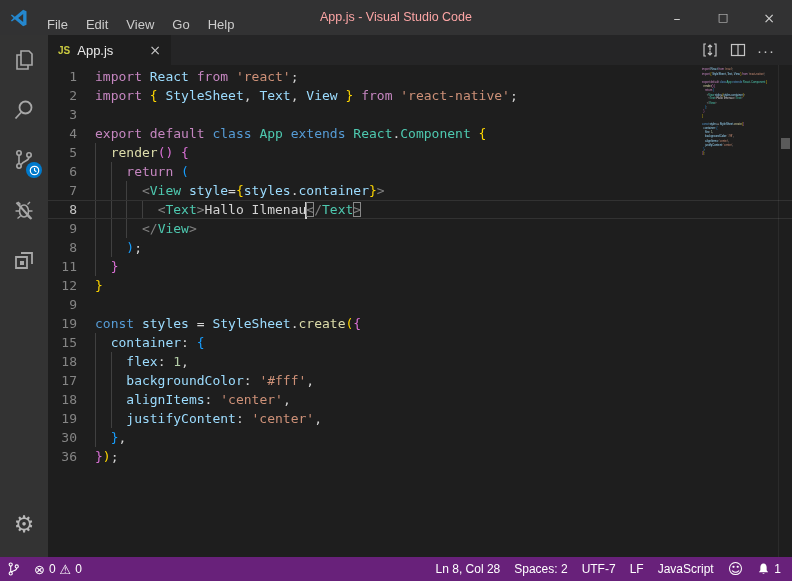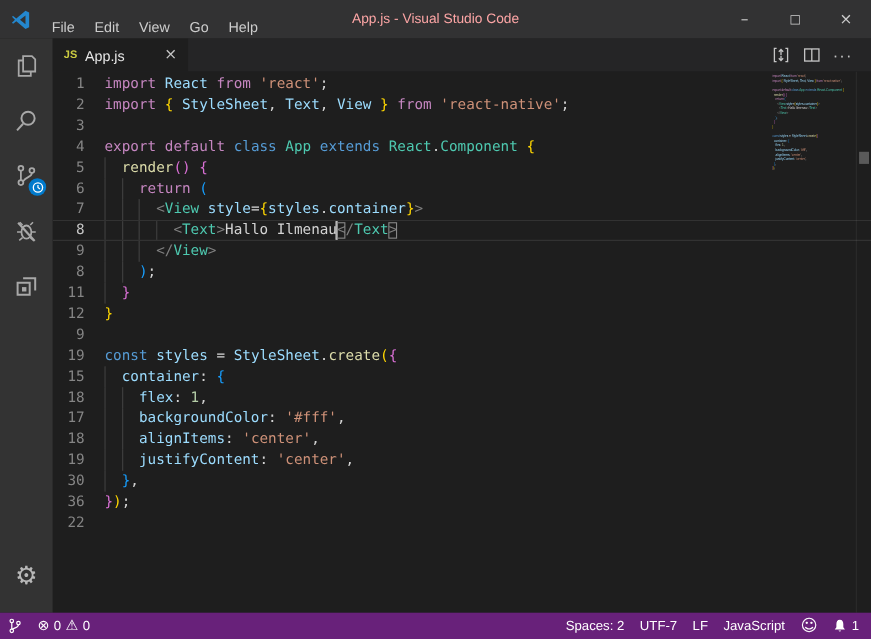--- a/index.html
+++ b/index.html
@@ -260,24 +260,20 @@
           <div class="lc"><span class="guide" style="left: 0ch;"></span><span class="guide" style="left: 2ch;"></span><span class="tok" style="color: rgb(212, 212, 212);">    </span><span class="tok" style="color: rgb(156, 220, 254);">justifyContent</span><span class="tok" style="color: rgb(212, 212, 212);">: </span><span class="tok" style="color: rgb(206, 145, 120);">'center'</span><span class="tok" style="color: rgb(212, 212, 212);">,</span></div>
         </div>
         <div class="line">
           <div class="ln">30</div>
           <div class="lc"><span class="guide" style="left: 0ch;"></span><span class="tok" style="color: rgb(212, 212, 212);">  </span><span class="tok" style="color: rgb(23, 159, 255);">}</span><span class="tok" style="color: rgb(212, 212, 212);">,</span></div>
         </div>
         <div class="line">
           <div class="ln">36</div>
           <div class="lc"><span class="tok" style="color: rgb(218, 112, 214);">}</span><span class="tok" style="color: rgb(255, 215, 0);">)</span><span class="tok" style="color: rgb(212, 212, 212);">;</span></div>
         </div>
-        <div class="line">
-          <div class="ln">22</div>
-          <div class="lc"></div>
-        </div>
       </div>
     <div class="minimap">
       <div class="minimap-inner" id="minimap-lines">
           <div class="line">
             <div class="lc"><span class="tok" style="color: rgb(197, 134, 192);">import</span><span class="tok" style="color: rgb(212, 212, 212);"> </span><span class="tok" style="color: rgb(156, 220, 254);">React</span><span class="tok" style="color: rgb(212, 212, 212);"> </span><span class="tok" style="color: rgb(197, 134, 192);">from</span><span class="tok" style="color: rgb(212, 212, 212);"> </span><span class="tok" style="color: rgb(206, 145, 120);">'react'</span><span class="tok" style="color: rgb(212, 212, 212);">;</span></div>
           </div>
           <div class="line">
             <div class="lc"><span class="tok" style="color: rgb(197, 134, 192);">import</span><span class="tok" style="color: rgb(212, 212, 212);"> </span><span class="tok" style="color: rgb(255, 215, 0);">{</span><span class="tok" style="color: rgb(212, 212, 212);"> </span><span class="tok" style="color: rgb(156, 220, 254);">StyleSheet</span><span class="tok" style="color: rgb(212, 212, 212);">, </span><span class="tok" style="color: rgb(156, 220, 254);">Text</span><span class="tok" style="color: rgb(212, 212, 212);">, </span><span class="tok" style="color: rgb(156, 220, 254);">View</span><span class="tok" style="color: rgb(212, 212, 212);"> </span><span class="tok" style="color: rgb(255, 215, 0);">}</span><span class="tok" style="color: rgb(212, 212, 212);"> </span><span class="tok" style="color: rgb(197, 134, 192);">from</span><span class="tok" style="color: rgb(212, 212, 212);"> </span><span class="tok" style="color: rgb(206, 145, 120);">'react-native'</span><span class="tok" style="color: rgb(212, 212, 212);">;</span></div>
           </div>
           <div class="line">
@@ -359,20 +355,23 @@
       </div>
       <div class="sb-item">
         <span class="sb-glyph">⊗</span>
         <span>0</span>
         <span class="sb-glyph">⚠</span>
         <span>0</span>
       </div>
     </div>
     <div class="sb-right">
       <div class="sb-item">
+        <span>Ln 8, Col 28</span>
+      </div>
+      <div class="sb-item">
         <span>Spaces: 2</span>
       </div>
       <div class="sb-item">
         <span>UTF-7</span>
       </div>
       <div class="sb-item">
         <span>LF</span>
       </div>
       <div class="sb-item">
         <span>JavaScript</span>

